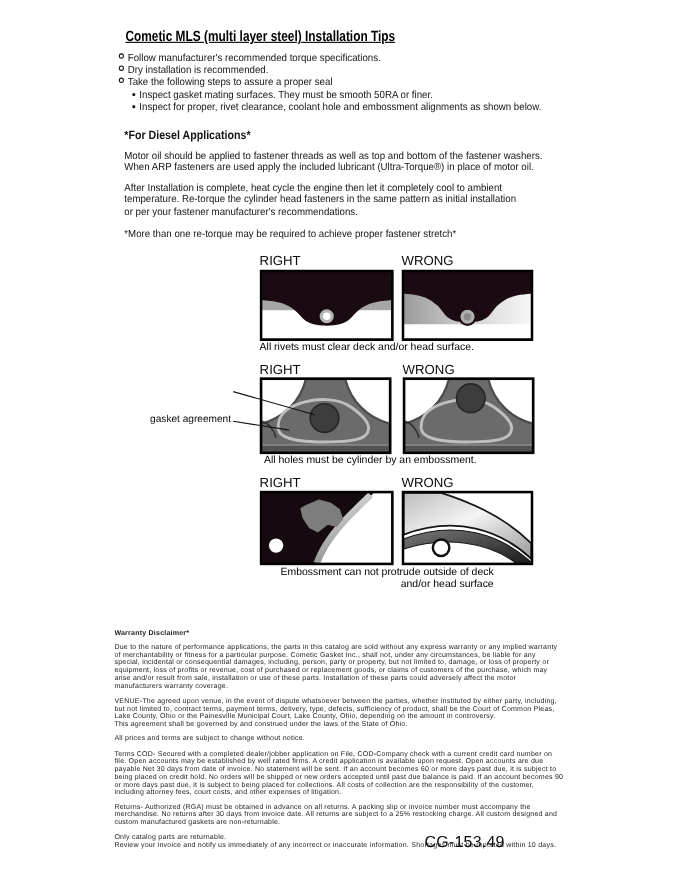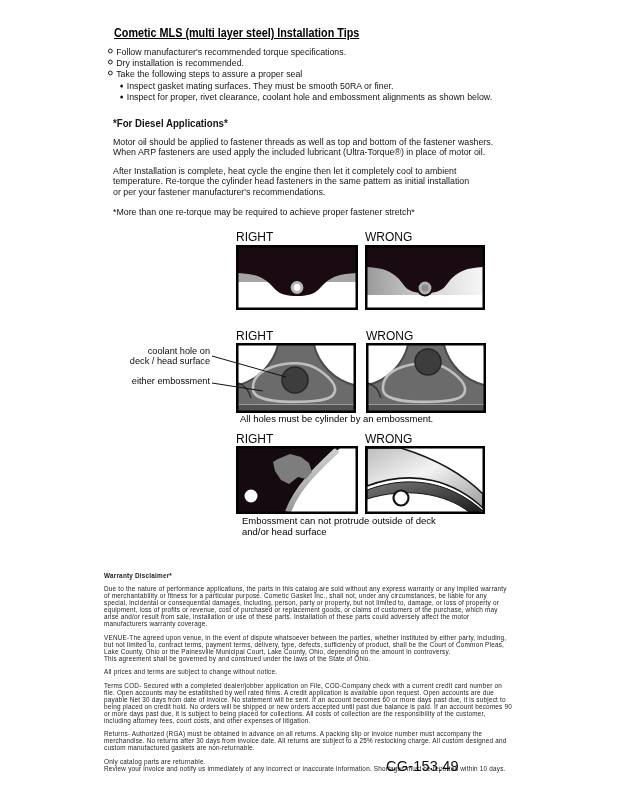--- a/index.html
+++ b/index.html
@@ -103,27 +103,26 @@
       <rect width="120" height="65" fill="#ffffff"></rect>
       <rect x="2" y="22" width="116" height="28" fill="url(#gA)"></rect>
       <rect x="2" y="50" width="116" height="13" fill="#ffffff"></rect>
       <path d="M2,2 H118 V22 C101,23 95,26 87,33 C80,40 80,48 60,48 C40,48 40,40 33,33 C25,26 19,23 2,22 Z" fill="#1a0a12"></path>
       <circle cx="60" cy="43" r="7.4" fill="#b0b0b0" stroke="#1a0a12" stroke-width="2"></circle>
       <circle cx="60" cy="43" r="3.4" fill="#8c8c8c"></circle>
       <rect x="1.25" y="1.25" width="117.5" height="62.5" fill="none" stroke="#000000" stroke-width="2.5"></rect>
     </svg>
   </div>
 
+  <div class="abs cap" style="left:236px;top:311px;">All rivets must clear deck and/or head surface.</div>
 
   <div class="abs dg-h" style="left:236px;top:329px;width:120px;">RIGHT</div>
   <div class="abs dg-h" style="left:366px;top:329px;width:120px;">WRONG</div>
 
-  <div class="abs side-label" style="left:85px;top:346px;width:125px;">coolant hole on
-deck / head surface</div>
-  <div class="abs side-label" style="left:85px;top:376px;width:125px;">either embossment</div>
+  <div class="abs side-label" style="left:85px;top:376px;width:125px;">gasket agreement</div>
 
   <div class="abs panel" style="left:236px;top:343px;">
     <svg width="120" height="70" viewBox="0 0 120 70">
       <rect width="120" height="70" fill="#6b6b6b"></rect>
       <rect x="2" y="62" width="116" height="6" fill="#525252"></rect>
       <path d="M2,61.5 H118" stroke="#9c9c9c" stroke-width="1"></path>
       <path d="M2,2 L42,2 A55,55 0 0 1 2,42 Z" fill="#ffffff"></path>
       <path d="M42,2 A55,55 0 0 1 2,42" fill="none" stroke="#4a4a4a" stroke-width="2"></path>
       <path d="M118,2 L78,2 A55,55 0 0 0 118,42 Z" fill="#ffffff"></path>
       <path d="M78,2 A55,55 0 0 0 118,42" fill="none" stroke="#4a4a4a" stroke-width="2"></path>
@@ -191,21 +190,21 @@
         </linearGradient>
       </defs>
       <rect width="120" height="68" fill="#ffffff"></rect>
       <path d="M2,2 H36 C68,12 96,26 118,48 L118,62 C90,36 50,22 2,40 Z" fill="url(#gW1)" stroke="#161616" stroke-width="1.6"></path>
       <path d="M2,44 C50,26 90,40 118,65 L104,66 C80,47 40,41 2,53 Z" fill="url(#gW2)" stroke="#161616" stroke-width="1"></path>
       <circle cx="36" cy="52" r="7.5" fill="#ffffff" stroke="#111111" stroke-width="2.2"></circle>
       <rect x="1.25" y="1.25" width="117.5" height="65.5" fill="none" stroke="#000000" stroke-width="2.5"></rect>
     </svg>
   </div>
 
-  <div class="abs cap" style="left:242px;top:516px;">Embossment can not protrude outside of deck
+  <div class="abs cap" style="left:255px;top:516px;text-align:right;">Embossment can not protrude outside of deck
 and/or head surface</div>
 
   <div class="abs disc">
     <div class="dh">Warranty Disclaimer*</div>
     <p>Due to the nature of performance applications, the parts in this catalog are sold without any express warranty or any implied warranty of merchantability or fitness for a particular purpose.  Cometic Gasket Inc., shall not, under any circumstances, be liable for any special, incidental or consequential damages, including, person, party or property, but not limited to, damage, or loss of property or equipment, loss of profits or revenue, cost of purchased or replacement goods, or claims of customers of the purchase, which may arise and/or result from sale, installation or use of these parts.  Installation of these parts could adversely affect the motor manufacturers warranty coverage.</p>
     <p>VENUE-The agreed upon venue, in the event of dispute whatsoever between the parties, whether instituted by either party, including, but not limited to, contract terms, payment terms, delivery, type, defects, sufficiency of product, shall be the Court of Common Pleas, Lake County, Ohio or the Painesville Municipal Court, Lake County, Ohio, depending on the amount in controversy.
 This agreement shall be governed by and construed under the laws of the State of Ohio.</p>
     <p>All prices and terms are subject to change without notice.</p>
     <p>Terms COD- Secured with a completed dealer/jobber application on File, COD-Company check with a current credit card number on file.  Open accounts may be established by well rated firms.  A credit application is available upon request.  Open accounts are due payable Net 30 days from date of invoice.  No statement will be sent.  If an account becomes 60 or more days past due, it is subject to being placed on credit hold.  No orders will be shipped or new orders accepted until past due balance is paid.  If an account becomes 90 or more days past due, it is subject to being placed for collections.  All costs of collection are the responsibility of the customer, including attorney fees, court costs, and other expenses of litigation.</p>
     <p>Returns- Authorized (RGA) must be obtained in advance on all returns.  A packing slip or invoice number must accompany the merchandise.  No returns after 30 days from invoice date.  All returns are subject to a 25% restocking charge.  All custom designed and custom manufactured gaskets are non-returnable.</p>

